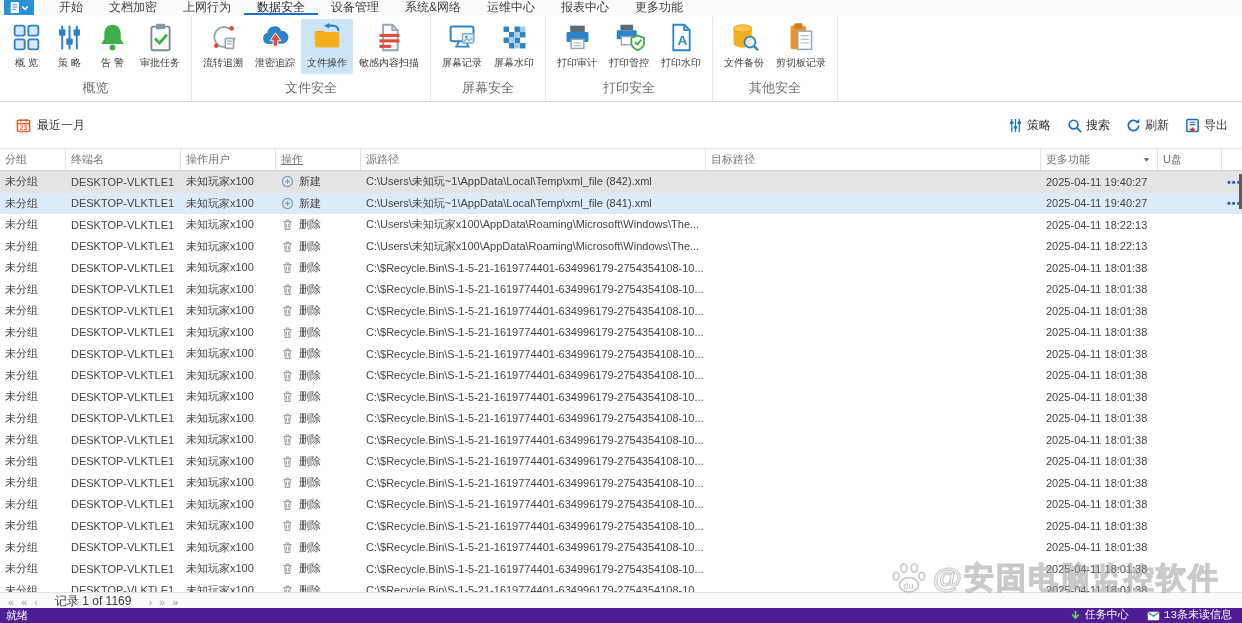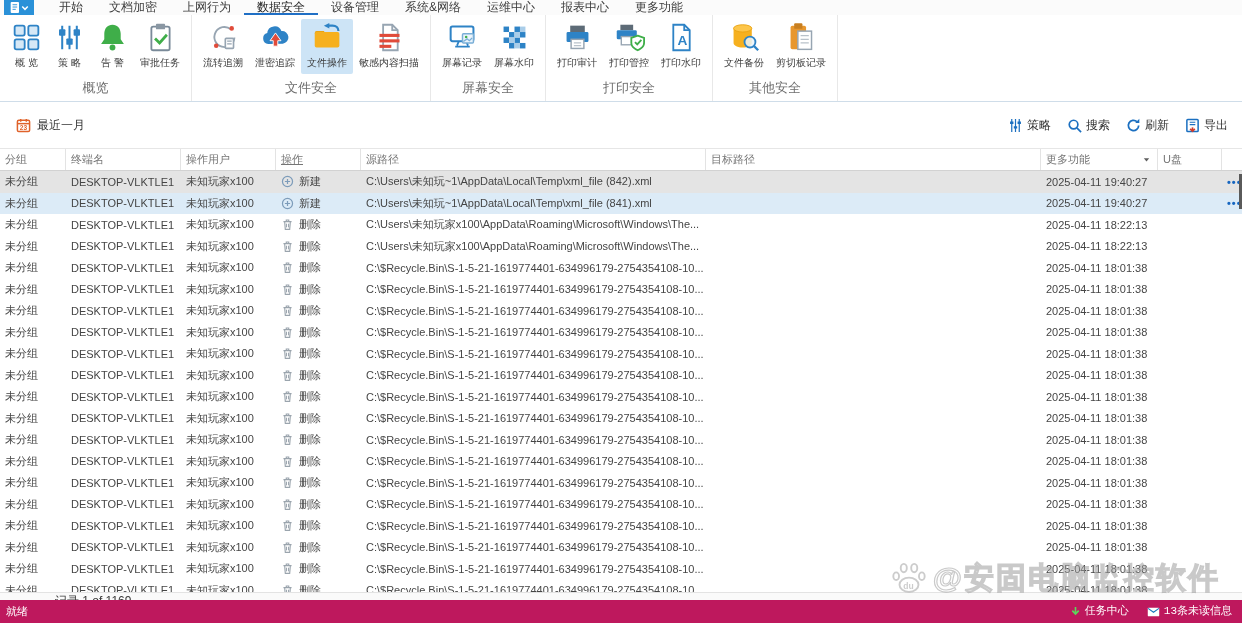--- a/index.html
+++ b/index.html
@@ -47,21 +47,21 @@
   .opcell .icon svg { width:13px; height:13px; display:block; }
   .more-dots { color:#1565c0; font-weight:bold; font-size:11px; letter-spacing:1px; cursor:pointer; }
   .scroll-thumb { position:absolute; right:0; top:3px; width:3px; height:35px; background:#5a5a5a; }
 
   
   .pagination { position:absolute; left:0; right:0; bottom:13px; height:18px; background:#fafafa; border-top:1px solid #e3e3e3; display:flex; align-items:center; padding-left:8px; gap:7px; font-size:12px; color:#333; }
   .pg-arrow { color:#9d9d9d; font-size:11px; cursor:pointer; line-height:16px; }
   .pg-label { margin:0 10px; color:#3a3a3a; }
 
   
-  .statusbar { position:absolute; left:0; right:0; bottom:0; height:23px; background:#be185d; color:#fff; display:flex; align-items:center; justify-content:space-between; padding:0 10px 0 6px; font-size:11px; line-height:13px; }
+  .statusbar { position:absolute; left:0; right:0; bottom:0; height:15px; background:#4c1d95; color:#fff; display:flex; align-items:center; justify-content:space-between; padding:0 10px 0 6px; font-size:11px; line-height:13px; }
   .sb-right { display:flex; align-items:center; gap:18px;font-family:Liberation Mono, monospace; }
   .sb-item { display:flex; align-items:center; gap:4px; cursor:pointer; }
   .sb-item svg { display:block; }
 
   
   .watermark { position:absolute; right:22px; bottom:24px; display:flex; align-items:center; gap:5px; opacity:0.55; z-index:9; pointer-events:none; }
   .watermark .wm-text { font-size:30px; font-weight:bold; letter-spacing:2px; color:transparent; -webkit-text-stroke:1.2px #9e9e9e; white-space:nowrap; }
   .watermark svg { width:38px; height:38px; }
 </style>
 </head>

